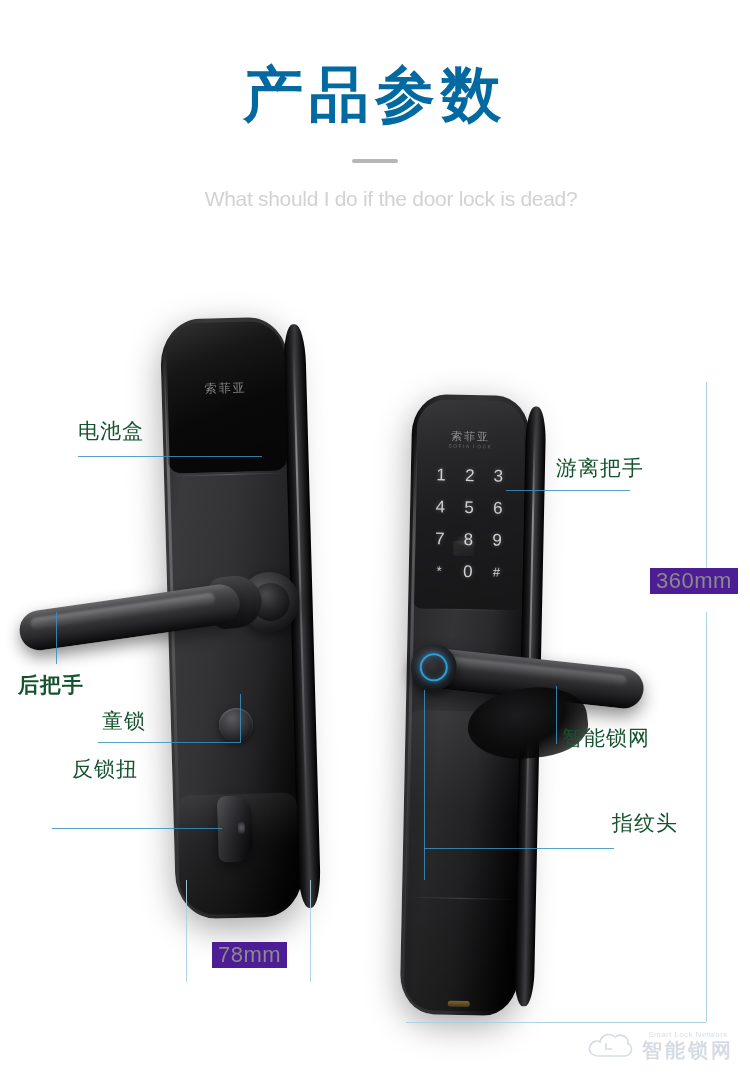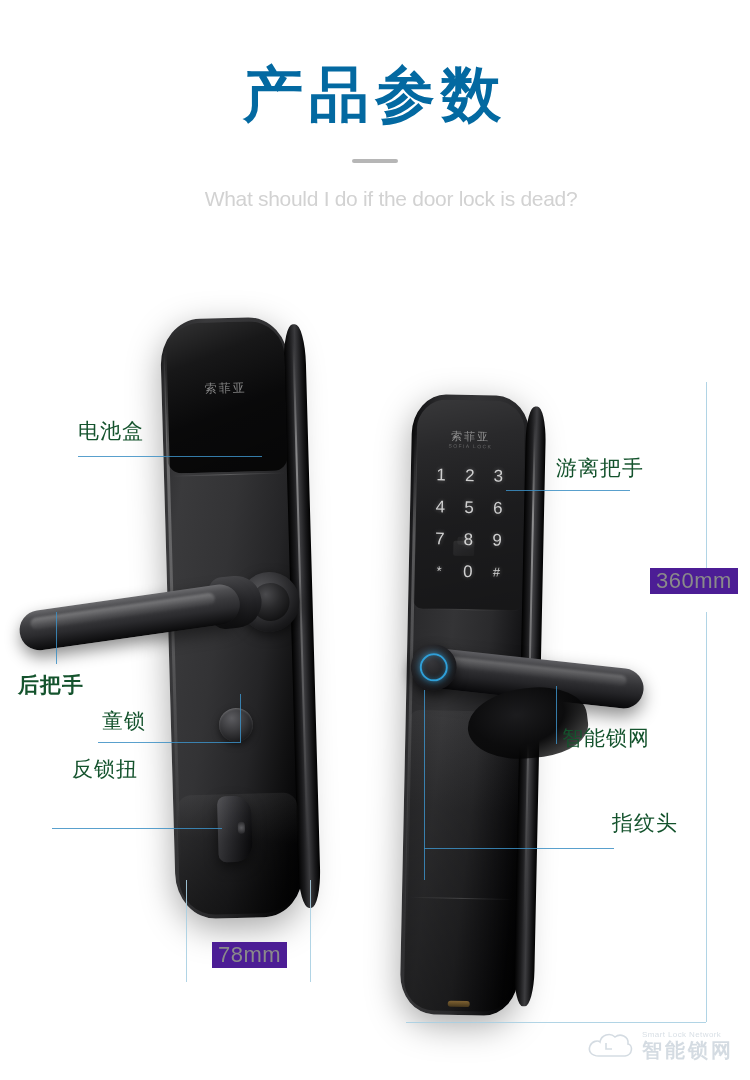--- a/index.html
+++ b/index.html
@@ -359,21 +359,21 @@
     opacity:.9;
   }
 
   
   .watermark {
     position:absolute; right:16px; bottom:18px;
     display:flex; align-items:center; gap:8px;
     opacity:.22;
   }
   .wm-cloud { position:relative; width:48px; height:32px; }
-  .wm-text { display:flex; flex-direction:column; line-height:1.05; }
+  .wm-text { display:flex; flex-direction:column; line-height:1.05;align-items:center; }
   .wm-en { font-size:8px; color:#4a6a86; letter-spacing:.4px; }
   .wm-cn { font-size:20px; color:#3f617d; letter-spacing:3px; font-weight:700; }
 </style>
 </head>
 <body>
 
 <div class="page">
 
   <div class="header">
     <div class="title">产品参数</div>

